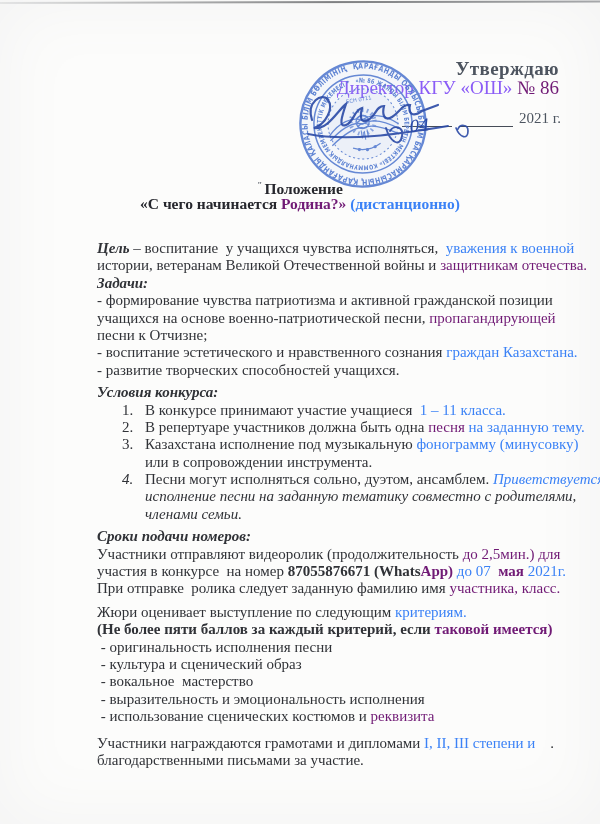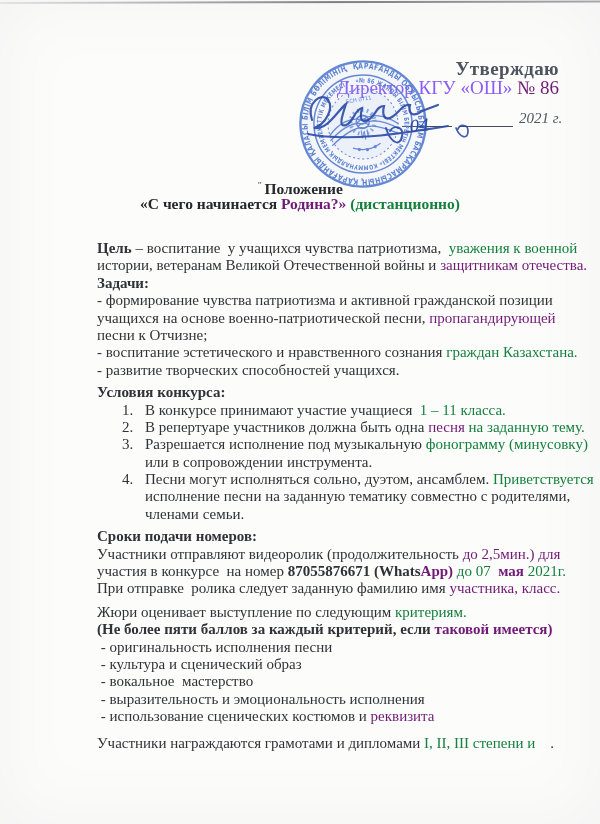--- a/index.html
+++ b/index.html
@@ -12,22 +12,22 @@
   }
   .scan-edge{
     position:absolute;top:2px;left:0;width:101%;height:2px;
     background:linear-gradient(to right,rgba(95,100,106,0.12),rgba(52,54,58,0.62) 55%,rgba(70,74,80,0.45));
     transform:rotate(-0.15deg);transform-origin:left top;
   }
   
   .line{white-space:pre;font-size:15px;line-height:17.4px;height:17.4px;}
   .gap{width:100%;}
   .r-b{font-weight:bold;}
-  .r-i{}
-  .r-f{color:#15803d;}
+  .r-i{font-style:italic;}
+  .r-f{color:#3b82f6;}
   .r-f2{color:#701a75;}
   .r-u{border-bottom:1.2px solid #464c58;}
   .r-sup{font-size:9px;vertical-align:6px;color:#5c626b;color:#5c626b;}
   .r-num{display:inline-block;width:23px;}
   .r-ap1{color:#4d545f;font-weight:bold;letter-spacing:0.4px;}
   .r-ap2{color:#8b5cf6;}
   
   .title-block{position:absolute;left:40px;top:177px;width:520px;}
   .title-block .line{text-align:center;font-weight:bold;font-size:15.5px;line-height:17.8px;height:17.8px;color:#26272d;}
   .doc-body{position:absolute;left:97px;top:240px;width:470px;}
@@ -35,21 +35,21 @@
   .L-n2{padding-left:48px;}
   .approval{position:absolute;right:41px;top:60px;width:230px;text-align:right;z-index:1;}
   .approval .line{font-size:19px;line-height:18.8px;height:18.8px;}
   .date-row{
     position:absolute;left:402px;top:110px;z-index:1;
     display:flex;align-items:flex-end;font-size:15px;height:17px;
   }
   .date-ul{display:inline-block;height:16px;border-bottom:1.3px solid #464c58;}
   .ul-1{width:50px;margin-right:7px;}
   .ul-2{width:54px;margin-right:6px;}
-  .date-year{color:#4d5560;font-style:italic;}
+  .date-year{color:#4d5560;}
   .stamp-svg{position:absolute;left:297px;top:58px;z-index:2;}
   .sig-svg{position:absolute;left:298px;top:84px;z-index:3;}
 </style>
 </head>
 <body>
 
 <div class="page">
 
   <div class="scan-edge"></div>
 
@@ -105,47 +105,48 @@
     </g>
     <text x="112" y="48" font-size="16" font-style="italic" fill="#2b4aa6" font-family="DejaVu Serif, serif" transform="rotate(-5 112 48)">04</text>
   </svg>
 
   <div class="title-block">
       <div class="line"><span class="r-sup">" </span><span class="r-b">Положение</span></div>
       <div class="line"><span class="r-b">«С чего начинается </span><span class="r-b r-f2">Родина?»</span><span> </span><span class="r-f">(дистанционно)</span></div>
     </div>
 
   <div class="doc-body">
-      <div class="line"><span class="r-b r-i">Цель</span><span> – воспитание  у учащихся чувства патриотизма,  </span><span class="r-f">уважения к военной</span></div>
+      <div class="line"><span class="r-b r-i">Цель</span><span> – воспитание  у учащихся чувства исполняться,  </span><span class="r-f">уважения к военной</span></div>
       <div class="line"><span>истории, ветеранам Великой Отечественной войны и </span><span class="r-f2">защитникам отечества.</span></div>
       <div class="line"><span class="r-b r-i">Задачи:</span></div>
       <div class="line"><span>- формирование чувства патриотизма и активной гражданской позиции</span></div>
       <div class="line"><span>учащихся на основе военно-патриотической песни, </span><span class="r-f2">пропагандирующей</span></div>
       <div class="line"><span>песни к Отчизне;</span></div>
       <div class="line"><span>- воспитание эстетического и нравственного сознания </span><span class="r-f">граждан Казахстана.</span></div>
       <div class="line"><span>- развитие творческих способностей учащихся.</span></div>
       <div class="gap" style="height: 5px;"></div>
       <div class="line"><span class="r-b r-i">Условия конкурса:</span></div>
       <div class="line L-n1"><span class="r-num">1.</span><span>В конкурсе принимают участие учащиеся  </span><span class="r-f">1 – 11 класса.</span></div>
       <div class="line L-n1"><span class="r-num">2.</span><span>В репертуаре участников должна быть одна </span><span class="r-f2">песня </span><span class="r-f">на заданную тему.</span></div>
-      <div class="line L-n1"><span class="r-num">3.</span><span>Разрешается исполнение под музыкальную </span><span class="r-f">фонограмму (минусовку)</span></div>
+      <div class="line L-n1"><span class="r-num">3.</span><span>Казахстана исполнение под музыкальную </span><span class="r-f">фонограмму (минусовку)</span></div>
       <div class="line L-n2"><span>или в сопровождении инструмента.</span></div>
       <div class="line L-n1"><span class="r-num r-i">4.</span><span>Песни могут исполняться сольно, дуэтом, ансамблем. </span><span class="r-i r-f">Приветствуется</span></div>
       <div class="line L-n2"><span class="r-i">исполнение песни на заданную тематику совместно с родителями,</span></div>
       <div class="line L-n2"><span class="r-i">членами семьи.</span></div>
       <div class="gap" style="height: 5px;"></div>
       <div class="line"><span class="r-b r-i">Сроки подачи номеров:</span></div>
       <div class="line"><span>Участники отправляют видеоролик (продолжительность </span><span class="r-f2">до 2,5мин.) для</span></div>
       <div class="line"><span>участия в конкурсе  на номер </span><span class="r-b">87055876671 (Whats</span><span class="r-b r-f2">App)</span><span> </span><span class="r-f">до 07</span><span>  </span><span class="r-b r-f2">мая</span><span class="r-f"> 2021г.</span></div>
       <div class="line"><span>При отправке  ролика следует заданную фамилию имя </span><span class="r-f2">участника, класс.</span></div>
       <div class="gap" style="height: 6px;"></div>
       <div class="line"><span>Жюри оценивает выступление по следующим </span><span class="r-f">критериям.</span></div>
       <div class="line"><span class="r-b">(Не более пяти баллов за каждый критерий, если </span><span class="r-b r-f2">таковой имеется)</span></div>
       <div class="line"><span> - оригинальность исполнения песни</span></div>
       <div class="line"><span> - культура и сценический образ</span></div>
       <div class="line"><span> - вокальное  мастерство</span></div>
       <div class="line"><span> - выразительность и эмоциональность исполнения</span></div>
       <div class="line"><span> - использование сценических костюмов и </span><span class="r-f2">реквизита</span></div>
       <div class="gap" style="height: 9px;"></div>
       <div class="line"><span>Участники награждаются грамотами и дипломами </span><span class="r-f">I, II, III степени и</span><span>    .</span></div>
+      <div class="line"><span>благодарственными письмами за участие.</span></div>
     </div>
 
 </div>
 
 </body></html>

